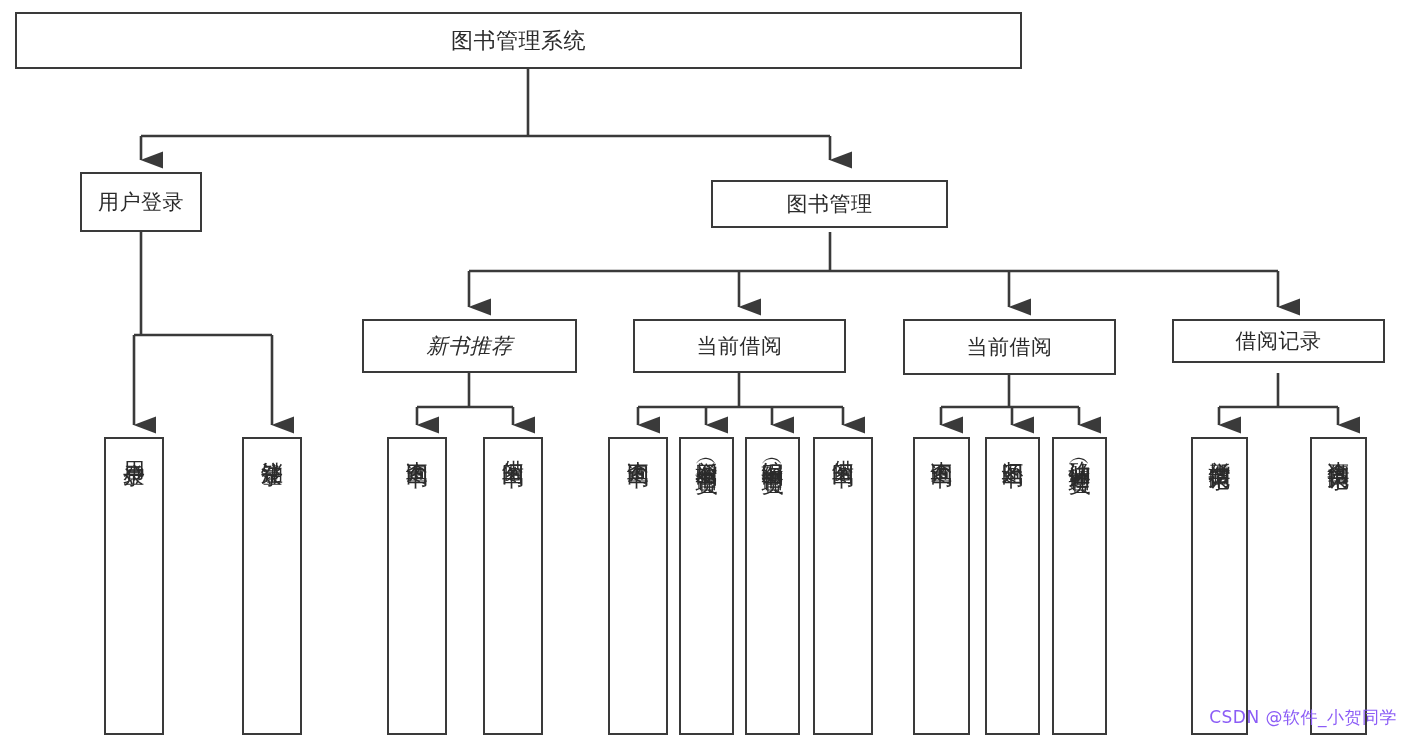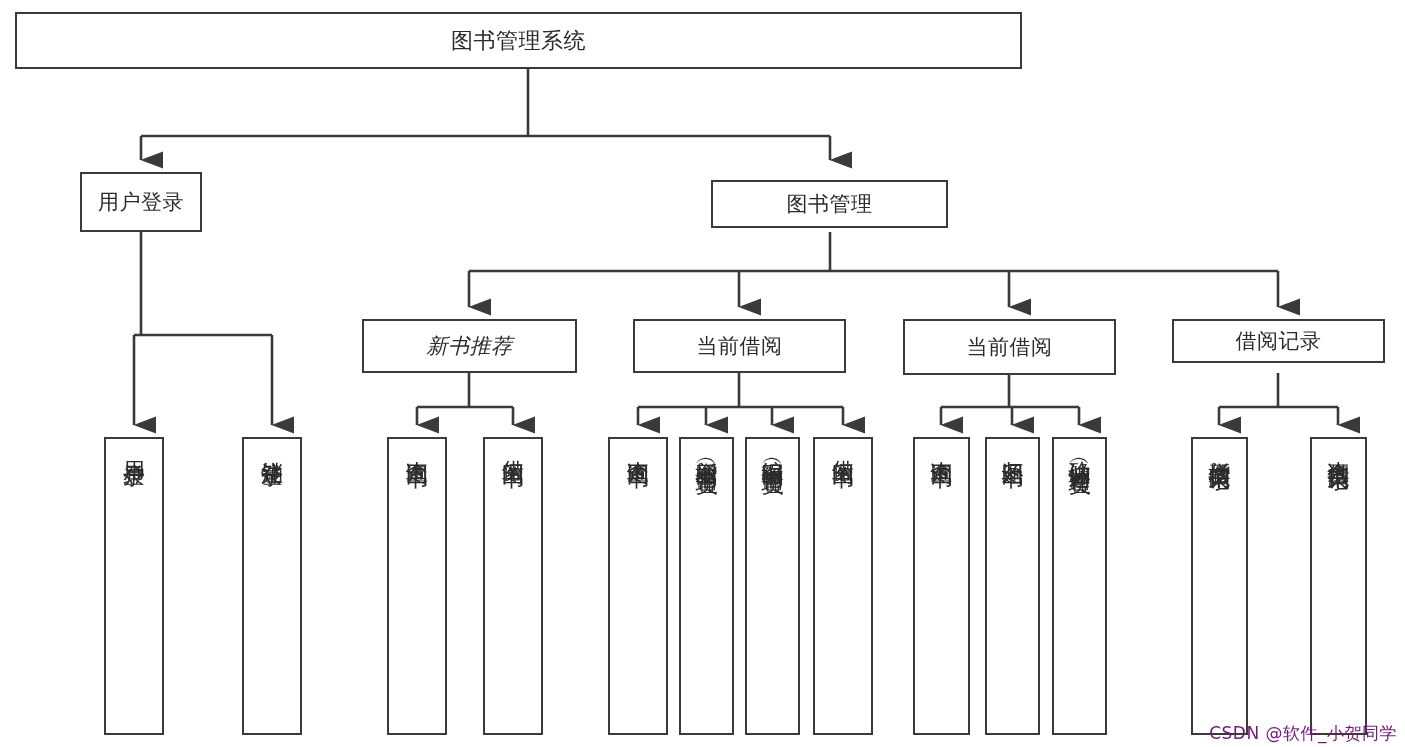--- a/index.html
+++ b/index.html
@@ -57,23 +57,23 @@
     font-size: 22px;
     letter-spacing: 2px;
     line-height: 1;
   }
   .node.root .node-label {
     font-size: 22px;
   }
   #watermark {
     position: absolute;
     right: 8px;
-    bottom: 2px;
+    bottom: 18px;
     font-size: 17px;
-    color: #701a75;
+    color: #8b5cf6;
     letter-spacing: 0.5px;
     white-space: pre;
     z-index: 5;
     pointer-events: none;
   }
 </style>
 </head>
 <body>
 
 <div id="diagram-root">

